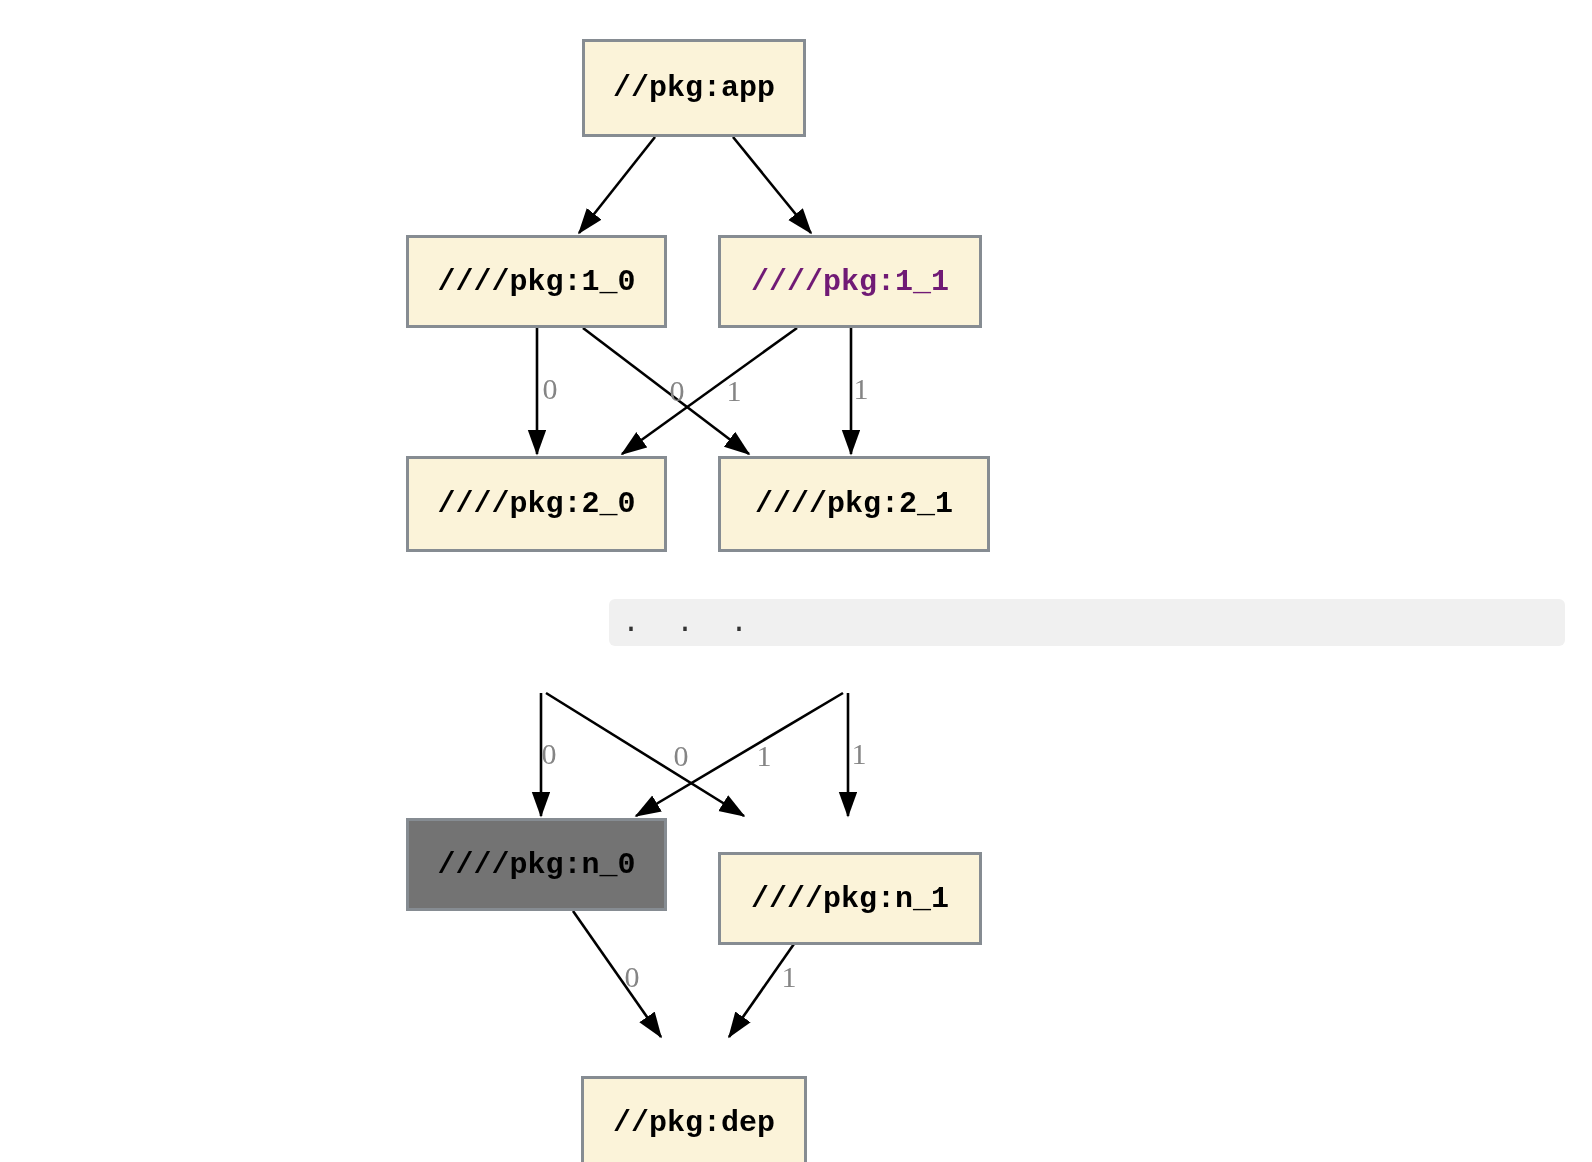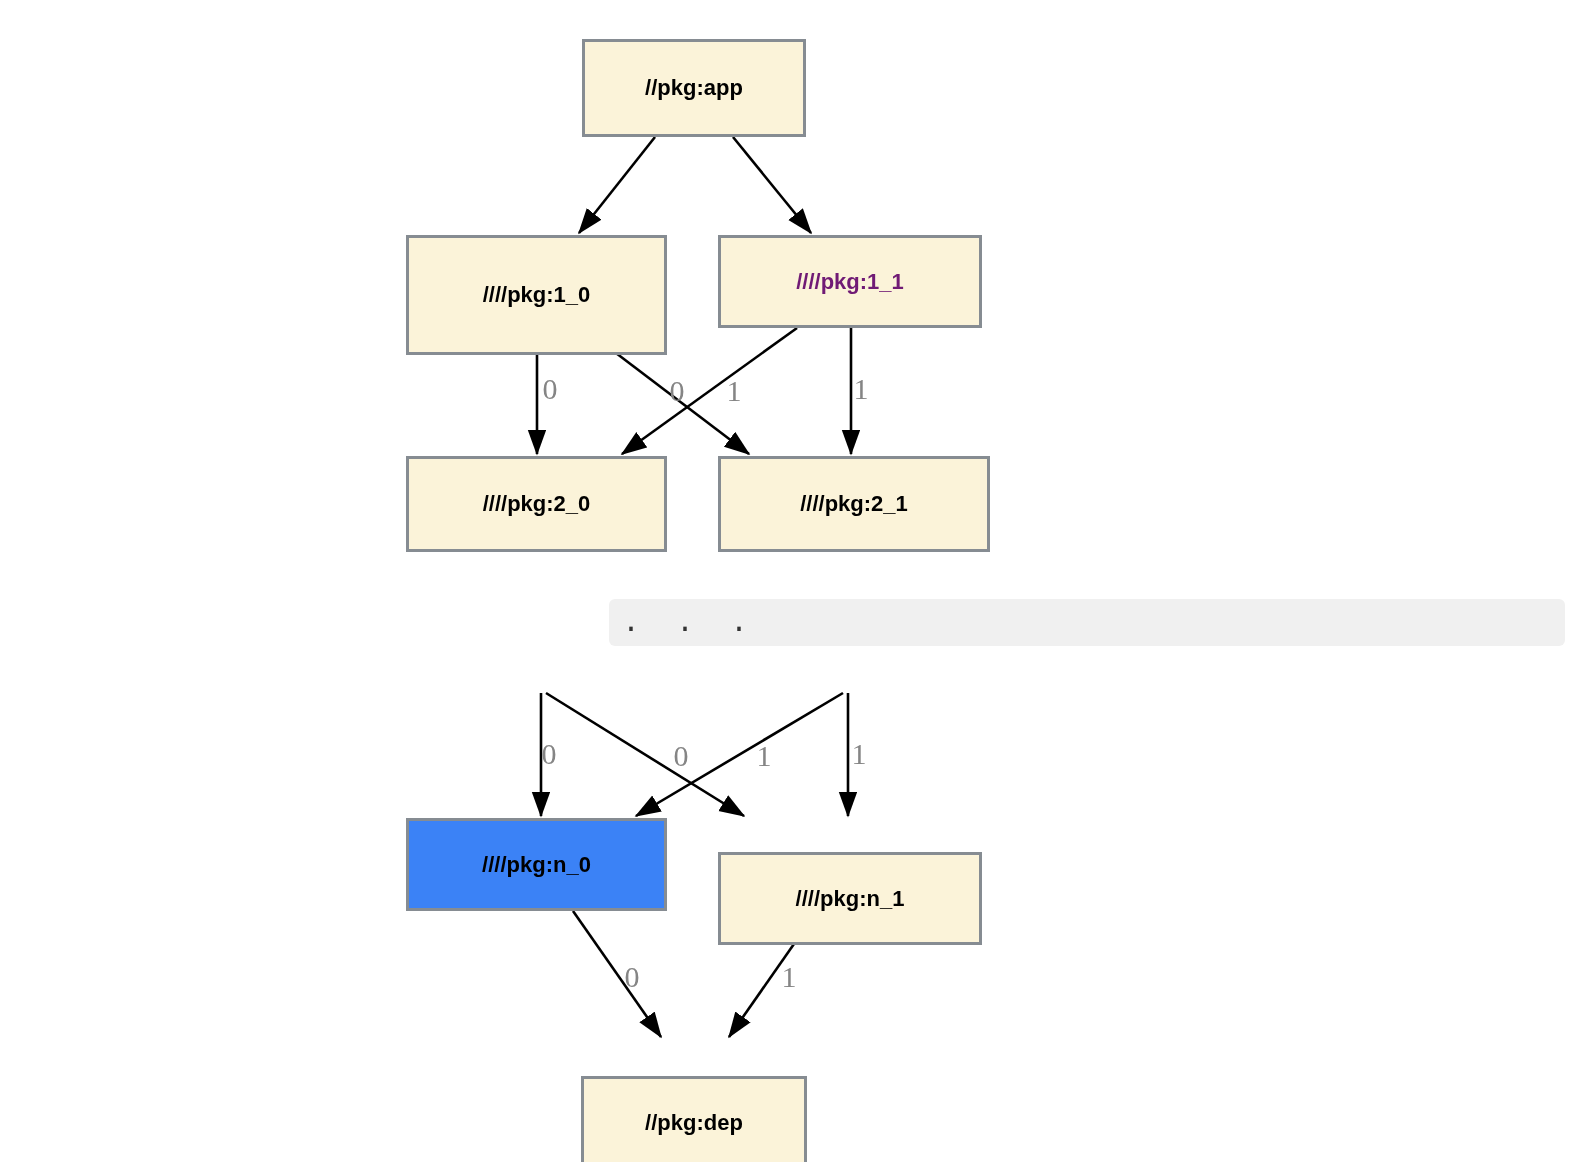--- a/index.html
+++ b/index.html
@@ -19,23 +19,23 @@
   .node {
     position: absolute;
     box-sizing: border-box;
     border: 3px solid #868c92;
     background: #fbf3d9;
     display: flex;
     align-items: center;
     justify-content: center;
   }
   .node .node-label {
-    font-family: Liberation Sans, sans-serif;
+    font-family: Liberation Mono, monospace;
     font-weight: 700;
-    font-size: 22px;
+    font-size: 30px;
     color: #000000;
     white-space: pre;
     letter-spacing: 0px;
   }
   .ellipsis-bar {
     position: absolute;
     box-sizing: border-box;
     background: #f0f0f0;
     border-radius: 6px;
     display: flex;
@@ -90,33 +90,33 @@
         <text x="859" y="764" text-anchor="middle" class="edge-label" fill="#858585">1</text>
         <text x="632" y="987" text-anchor="middle" class="edge-label" fill="#858585">0</text>
         <text x="789" y="987" text-anchor="middle" class="edge-label" fill="#858585">1</text>
       </g>
   </svg>
 
   <div>
       <div class="node" style="left: 582px; top: 39px; width: 224px; height: 98px; background: rgb(251, 243, 217); border-color: rgb(134, 140, 146);">
         <span class="node-label" style="color: rgb(0, 0, 0);">//pkg:app</span>
       </div>
-      <div class="node" style="left: 406px; top: 235px; width: 261px; height: 120px; background: rgb(251, 243, 217); border-color: rgb(134, 140, 146);">
+      <div class="node" style="left: 406px; top: 235px; width: 261px; height: 93px; background: rgb(251, 243, 217); border-color: rgb(134, 140, 146);">
         <span class="node-label" style="color: rgb(0, 0, 0);">////pkg:1_0</span>
       </div>
       <div class="node" style="left: 718px; top: 235px; width: 264px; height: 93px; background: rgb(251, 243, 217); border-color: rgb(134, 140, 146);">
         <span class="node-label" style="color: #701a75;">////pkg:1_1</span>
       </div>
       <div class="node" style="left: 406px; top: 456px; width: 261px; height: 96px; background: rgb(251, 243, 217); border-color: rgb(134, 140, 146);">
         <span class="node-label" style="color: rgb(0, 0, 0); text-align: right;">////pkg:2_0</span>
       </div>
       <div class="node" style="left: 718px; top: 456px; width: 272px; height: 96px; background: rgb(251, 243, 217); border-color: rgb(134, 140, 146); align-items: center;">
         <span class="node-label" style="color: rgb(0, 0, 0);">////pkg:2_1</span>
       </div>
-      <div class="node" style="left: 406px; top: 818px; width: 261px; height: 93px; background: #3b82f6; border-color: rgb(134, 140, 146);">
+      <div class="node" style="left: 406px; top: 818px; width: 261px; height: 93px; background: #737373; border-color: rgb(134, 140, 146);">
         <span class="node-label" style="color: rgb(0, 0, 0);">////pkg:n_0</span>
       </div>
       <div class="node" style="left: 718px; top: 852px; width: 264px; height: 93px; background: rgb(251, 243, 217); border-color: rgb(134, 140, 146);">
         <span class="node-label" style="color: rgb(0, 0, 0);">////pkg:n_1</span>
       </div>
       <div class="node" style="left: 581px; top: 1039px; width: 226px; height: 94px; background: rgb(251, 243, 217); border-color: rgb(134, 140, 146); margin-top: 37px;">
         <span class="node-label" style="color: rgb(0, 0, 0);">//pkg:dep</span>
       </div>
     </div>
 

